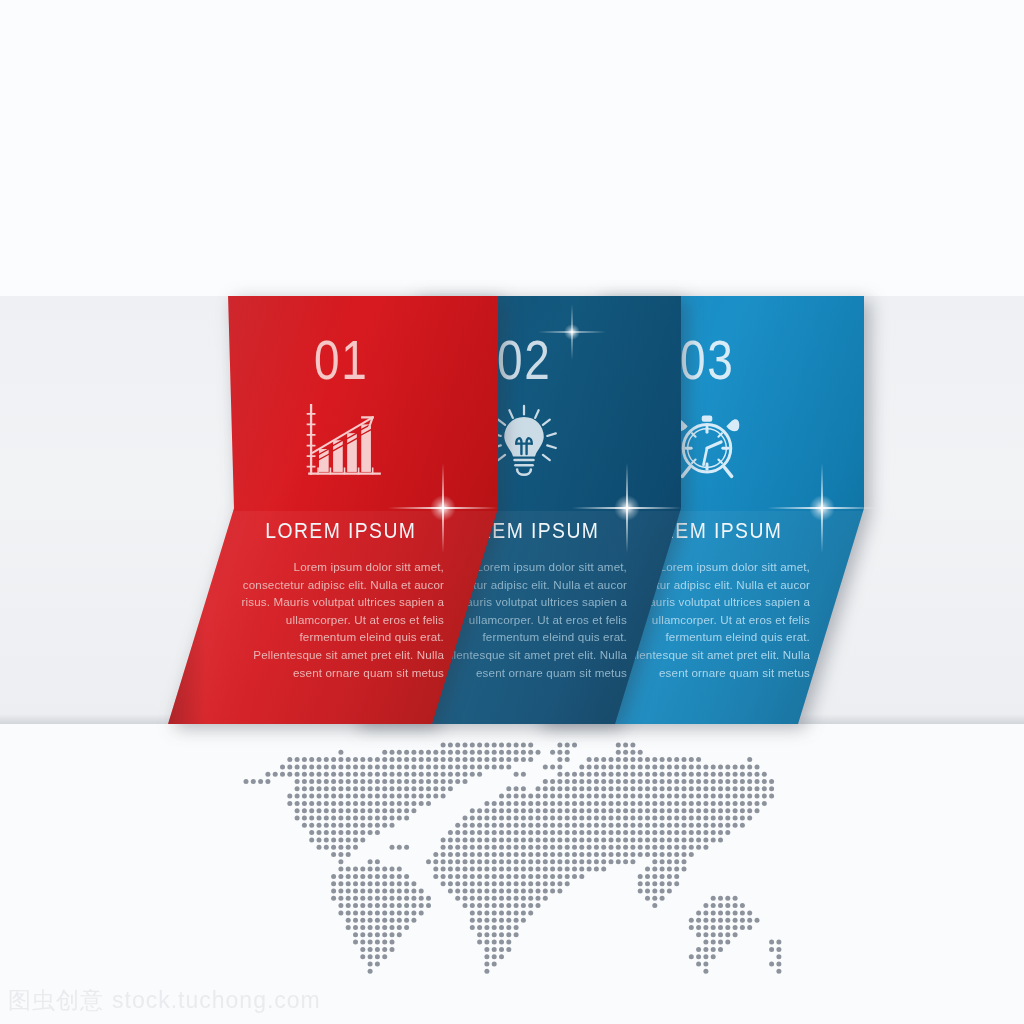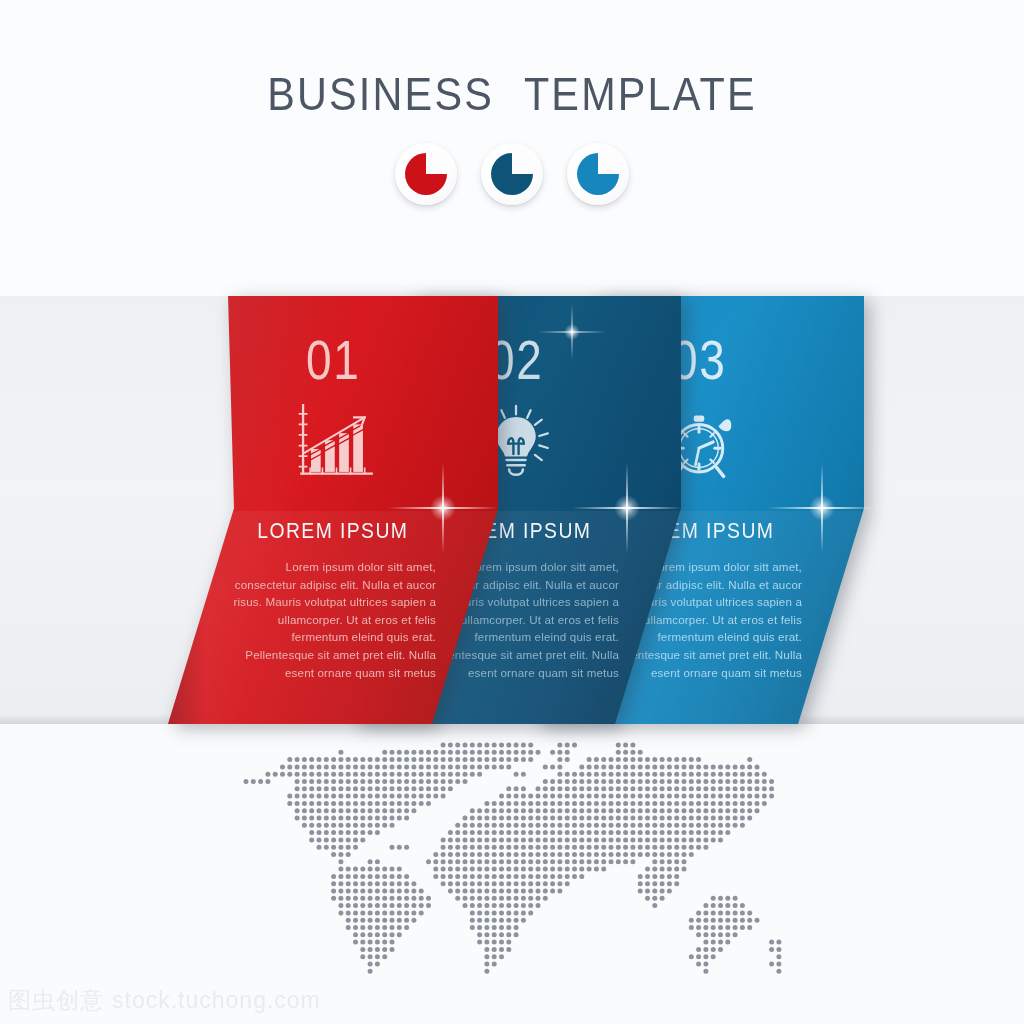--- a/index.html
+++ b/index.html
@@ -57,21 +57,21 @@
   #p2{left:351px;z-index:2;}
   #p3{left:534px;z-index:1;}
   #p1 .body{background:linear-gradient(118deg,#c5161c 0%,#d81a20 38%,#cc1419 72%,#b4120f 100%);}
   #p2 .body{background:linear-gradient(118deg,#0d4a70 0%,#13597f 40%,#0f5078 74%,#0b3f63 100%);}
   #p3 .body{background:linear-gradient(118deg,#1180b8 0%,#1b91c9 38%,#1384bb 72%,#0d6f9f 100%);}
 
   .drop{position:absolute;top:0;left:0;width:100%;height:100%;
     filter:drop-shadow(6px 4px 9px rgba(45,55,70,.35));}
 
   
-  .pc{position:absolute;left:0;top:0;width:100%;height:100%;z-index:4;
+  .pc{position:absolute;left:8px;top:0;width:100%;height:100%;z-index:4;
     display:flex;flex-direction:column;align-items:center;}
   .num{margin-top:36px;font-family:"Liberation Sans Narrow","Liberation Sans",sans-serif;
     font-size:56px;line-height:1;letter-spacing:2px;transform:scaleX(.82);}
   #p1 .num{color:#f6c7c7;}
   #p2 .num{color:#ccdce6;}
   #p3 .num{color:#d8ecf7;}
   .icon{margin-top:8px;width:92px;height:92px;display:flex;align-items:center;justify-content:center;}
   .heading{margin-top:30px;font-family:"Liberation Sans Narrow","Liberation Sans",sans-serif;
     font-size:22px;letter-spacing:1.6px;color:#f2f6f9;transform:scaleX(.88);}
   .para{margin-top:14px;width:206px;text-align:right;font-size:11.6px;line-height:17.6px;
@@ -101,40 +101,20 @@
 </style>
 </head>
 <body>
 
 <div id="stage">
 
   <div class="band band-top"></div>
   <div class="band band-mid"></div>
   <div class="band band-bot"></div>
 
-  <div class="header">
-    <div class="title">
-      <span>BUSINESS</span><span class="gap"></span><span>TEMPLATE</span>
-    </div>
-
-    <div class="badges">
-      <div class="badge">
-        <div class="pie" style="background:#cc1119"></div>
-        <div class="notch"></div>
-      </div>
-      <div class="badge">
-        <div class="pie" style="background:#0e5378"></div>
-        <div class="notch"></div>
-      </div>
-      <div class="badge">
-        <div class="pie" style="background:#1786bd"></div>
-        <div class="notch"></div>
-      </div>
-    </div>
-  </div>
 
   <div class="panels">
 
     <div class="drop" id="p3w" style="z-index:1">
       <div class="panel" id="p3">
         <div class="body"></div>
         <div class="lower-tint"></div>
         <div class="gloss"></div>
         <div class="edge-shadow"></div>
         <div class="pc">

